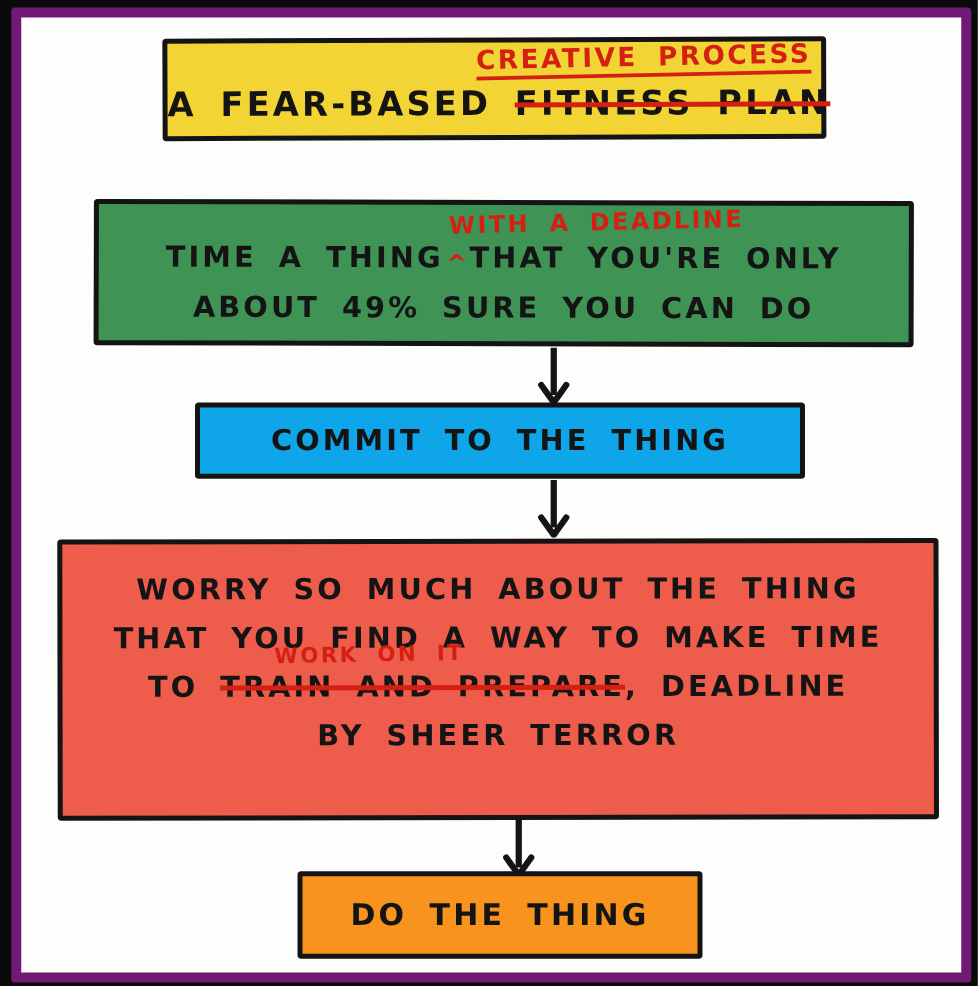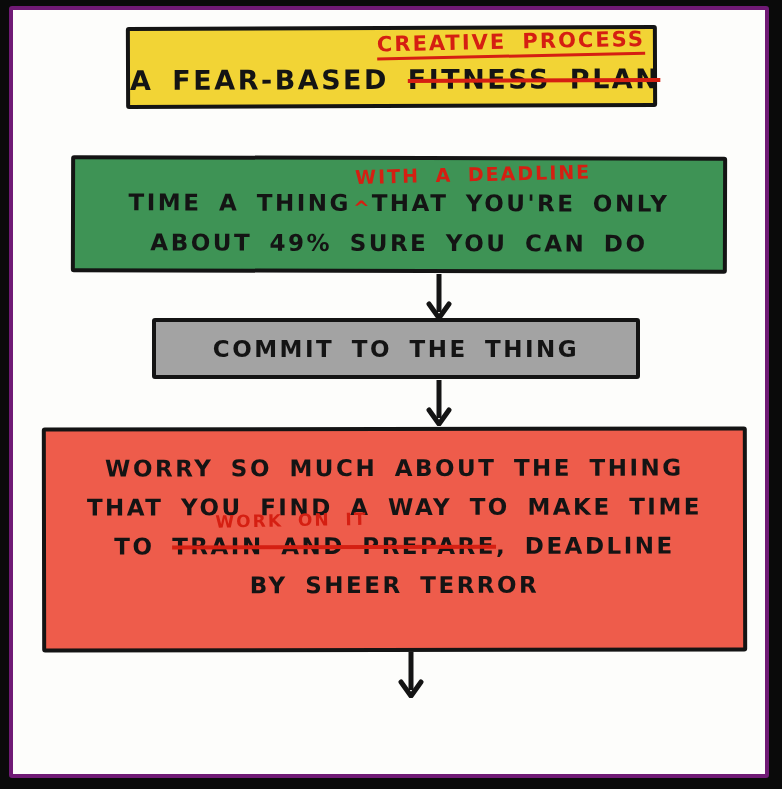--- a/index.html
+++ b/index.html
@@ -17,21 +17,21 @@
     height: 789px;
     background: #0a0a0a;
   }
   .panel {
     position: absolute;
     left: 9px;
     top: 6px;
     width: 752px;
     height: 764px;
     background: #fdfdfb;
-    border: 4px solid #701a75;
+    border: 8px solid #701a75;
     border-radius: 3px;
   }
   .box {
     position: absolute;
     border: 4px solid #141414;
     border-radius: 3px;
     box-sizing: border-box;
     color: #141414;
     font-weight: bold;
     letter-spacing: 2.5px;
@@ -102,21 +102,21 @@
     color: #d51f12;
     font-size: 19px;
     letter-spacing: 2px;
     transform: rotate(-1.5deg);
     white-space: nowrap;
   }
   
   .blue-box {
     left: 139px; top: 308px;
     width: 488px; height: 61px;
-    background: #a3a3a3;
+    background: #0ea5e9;
     font-size: 23px;
     display: flex;
     align-items: center;
     justify-content: center;
   }
   
   .red-box {
     left: 29px; top: 417px;
     width: 705px; height: 225px;
     background: #ee5c4b;
@@ -198,15 +198,18 @@
       <div class="red-line">BY SHEER TERROR</div>
     </div>
 
     <div class="arrow arrow3">
       <svg width="28" height="46" viewBox="0 0 28 46">
         <line x1="14" y1="0" x2="14" y2="38" stroke="#141414" stroke-width="5"></line>
         <path d="M4,30 L14,44 L24,30" fill="none" stroke="#141414" stroke-width="5" stroke-linecap="round" stroke-linejoin="round"></path>
       </svg>
     </div>
 
+    <div class="box orange-box">
+      <span>DO THE THING</span>
+    </div>
 
   </div>
 </div>
 
 </body></html>

